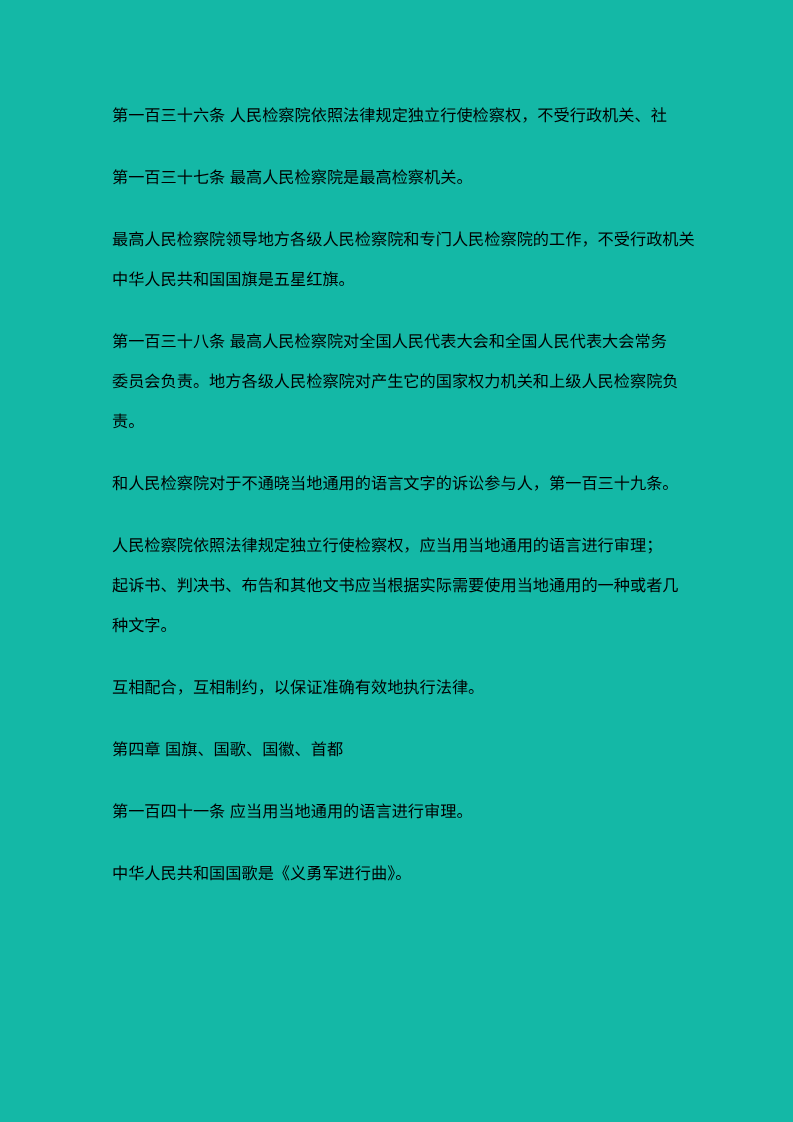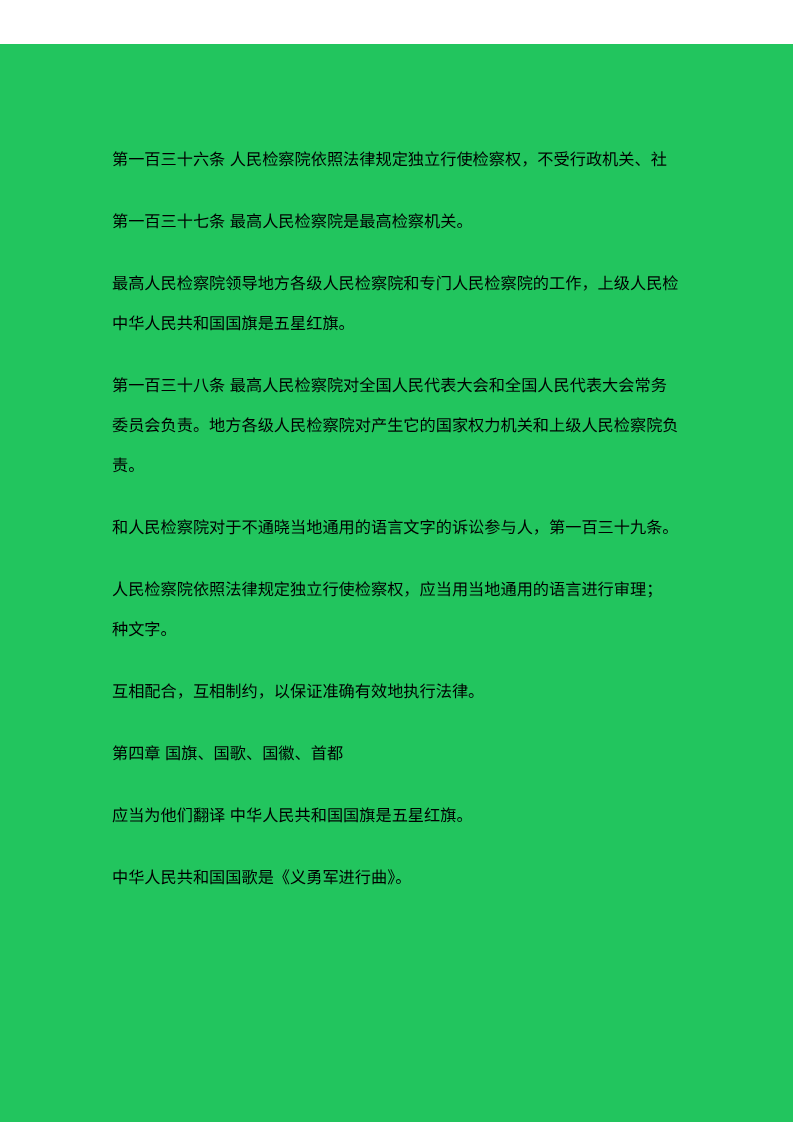--- a/index.html
+++ b/index.html
@@ -10,22 +10,21 @@
   body {
     width: 793px;
     height: 1122px;
     position: relative;
     overflow: hidden;
     font-family: "Liberation Sans", sans-serif;
   }
   .page {
     position: absolute;
     inset: 0;
-    background: #22c55e;
-    margin-top: 44px;
+    background: #14b8a6;
   }
   .content {
     position: absolute;
     left: 112px;
     top: 95px;
     width: 572px;
   }
   .para {
     margin: 0 0 22px 0;
     padding: 0;
@@ -47,49 +46,50 @@
 
     <p class="para">
       <span class="line">第一百三十六条 人民检察院依照法律规定独立行使检察权，不受行政机关、社</span>
     </p>
 
     <p class="para">
       <span class="line">第一百三十七条 最高人民检察院是最高检察机关。</span>
     </p>
 
     <p class="para">
-      <span class="line">最高人民检察院领导地方各级人民检察院和专门人民检察院的工作，上级人民检</span>
+      <span class="line">最高人民检察院领导地方各级人民检察院和专门人民检察院的工作，不受行政机关</span>
       <span class="line">中华人民共和国国旗是五星红旗。</span>
     </p>
 
     <p class="para">
       <span class="line">第一百三十八条 最高人民检察院对全国人民代表大会和全国人民代表大会常务</span>
       <span class="line">委员会负责。地方各级人民检察院对产生它的国家权力机关和上级人民检察院负</span>
       <span class="line">责。</span>
     </p>
 
     <p class="para">
       <span class="line">和人民检察院对于不通晓当地通用的语言文字的诉讼参与人，第一百三十九条。</span>
     </p>
 
     <p class="para">
       <span class="line">人民检察院依照法律规定独立行使检察权，应当用当地通用的语言进行审理；</span>
+      <span class="line">起诉书、判决书、布告和其他文书应当根据实际需要使用当地通用的一种或者几</span>
       <span class="line">种文字。</span>
     </p>
 
     <p class="para">
       <span class="line">互相配合，互相制约，以保证准确有效地执行法律。</span>
     </p>
 
     <p class="para">
       <span class="line">第四章 国旗、国歌、国徽、首都</span>
     </p>
 
     <p class="para">
-      <span class="line">应当为他们翻译 中华人民共和国国旗是五星红旗。</span>
+      <span class="line">第一百四十一条 应当用当地通用的语言进行审理。</span>
     </p>
 
     <p class="para">
       <span class="line">中华人民共和国国歌是《义勇军进行曲》。</span>
     </p>
 
   </div>
 </div>
 
 </body></html>

